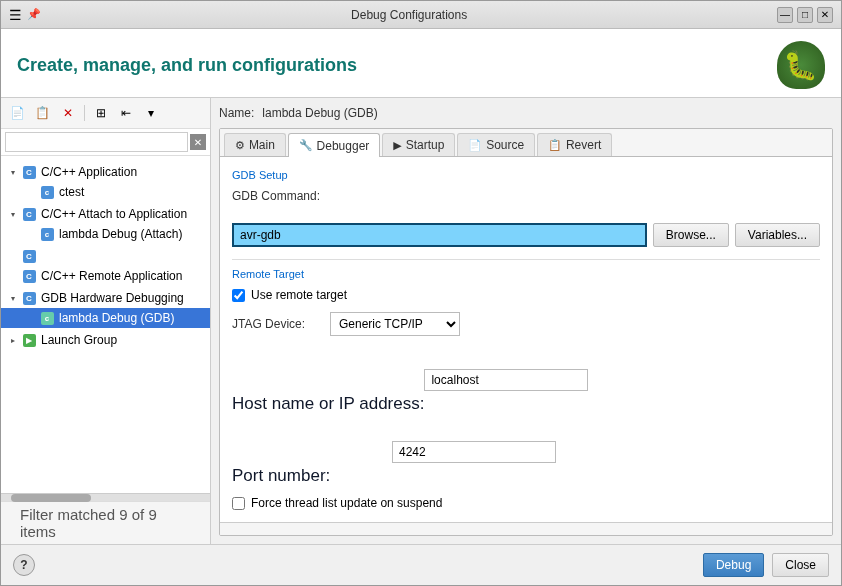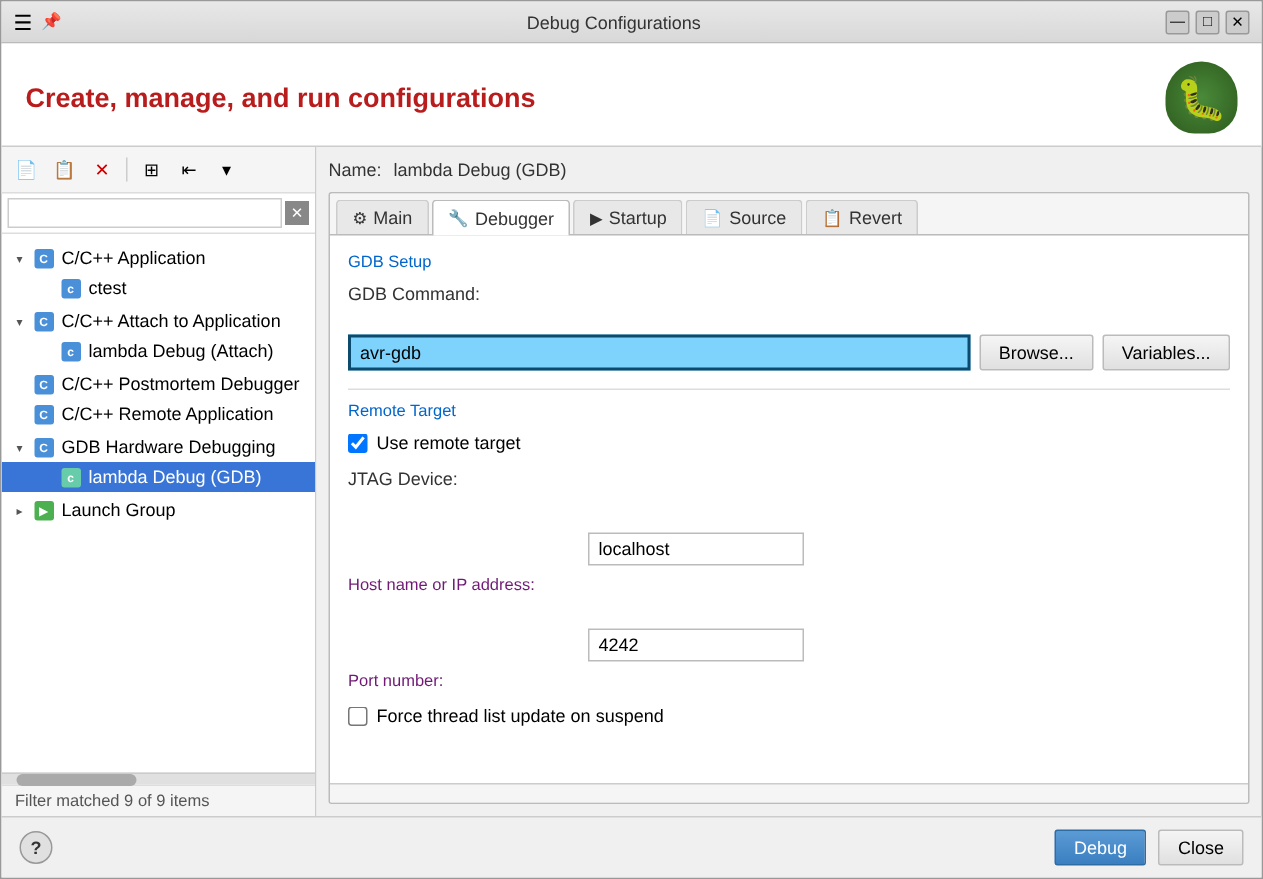--- a/index.html
+++ b/index.html
@@ -59,21 +59,21 @@
       background: white;
       padding: 12px 16px 8px 16px;
       border-bottom: 1px solid #ccc;
       display: flex;
       align-items: center;
       justify-content: space-between;
     }
     .header-title {
       font-size: 18px;
       font-weight: bold;
-      color: #b91c1c;
+      color: #0f766e;
     }
     .bug-icon {
       width: 48px;
       height: 48px;
       background: radial-gradient(circle, #4a8a3a, #2d5a1d);
       border-radius: 50% 50% 40% 40%;
       position: relative;
       display: flex;
       align-items: center;
       justify-content: center;
@@ -213,22 +213,22 @@
       justify-content: center;
       border-radius: 2px;
     }
     .tree-label {
       font-size: 12px;
     }
     .tree-child {
       padding-left: 24px;
     }
     .sidebar-footer {
-      padding: 4px 9px;
-      font-size: 11px;
+      padding: 4px 19px;
+      font-size: 15px;
       color: #555;
       border-top: 1px solid #ddd;
       background: #f5f5f5;
     }
     .scrollbar-area {
       height: 8px;
       background: #e0e0e0;
       border-top: 1px solid #ccc;
       position: relative;
     }
@@ -388,31 +388,31 @@
     }
     .addr-table {
       margin-bottom: 10px;
     }
     .addr-row {
       display: flex;
       align-items: center;
       margin-bottom: 4px;
     }
     .addr-label {
-      font-size: 11px;
-      color: #701a75;
+      font-size: 17px;
+      color: #0f172a;
       min-width: 160px;
       margin-top: 48px;
     }
     .addr-input {
       border: 1px solid #bbb;
       padding: 2px 6px;
       font-size: 12px;
       height: 22px;
-      width: 144px;
+      width: 164px;
       outline: none;
     }
     .force-row {
       display: flex;
       align-items: center;
     }
     .bottom-bar {
       display: flex;
       align-items: center;
       padding: 6px 12px;
@@ -552,21 +552,20 @@
               </span>
             <span class="tree-label">lambda Debug (Attach)</span>
           </div>
         </div>
 
         <div class="tree-item">
           <span class="tree-expander none"></span>
           <span class="tree-icon">
               <span class="c-icon">C</span>
             </span>
-          <span class="tree-label">C/C++ Postmortem Debugger</span>
         </div>
 
         <div class="tree-item">
           <span class="tree-expander none"></span>
           <span class="tree-icon">
               <span class="c-icon">C</span>
             </span>
           <span class="tree-label">C/C++ Remote Application</span>
         </div>
 
@@ -651,20 +650,25 @@
 
           <div class="section-header">Remote Target</div>
 
           <div class="checkbox-row">
             <input type="checkbox" id="use-remote" checked="" style="">
             <label for="use-remote">Use remote target</label>
           </div>
 
           <div class="jtag-row">
             <span class="jtag-label">JTAG Device:</span>
+            <select class="jtag-select">
+              <option>Generic TCP/IP</option>
+              <option>OpenOCD</option>
+              <option>SEGGER J-Link</option>
+            </select>
           </div>
 
           <div class="addr-table">
             <div class="addr-row">
               <span class="addr-label">Host name or IP address:</span>
               <input class="addr-input" type="text" value="localhost" style="">
             </div>
             <div class="addr-row">
               <span class="addr-label">Port number:</span>
               <input class="addr-input" type="text" value="4242" style="">

